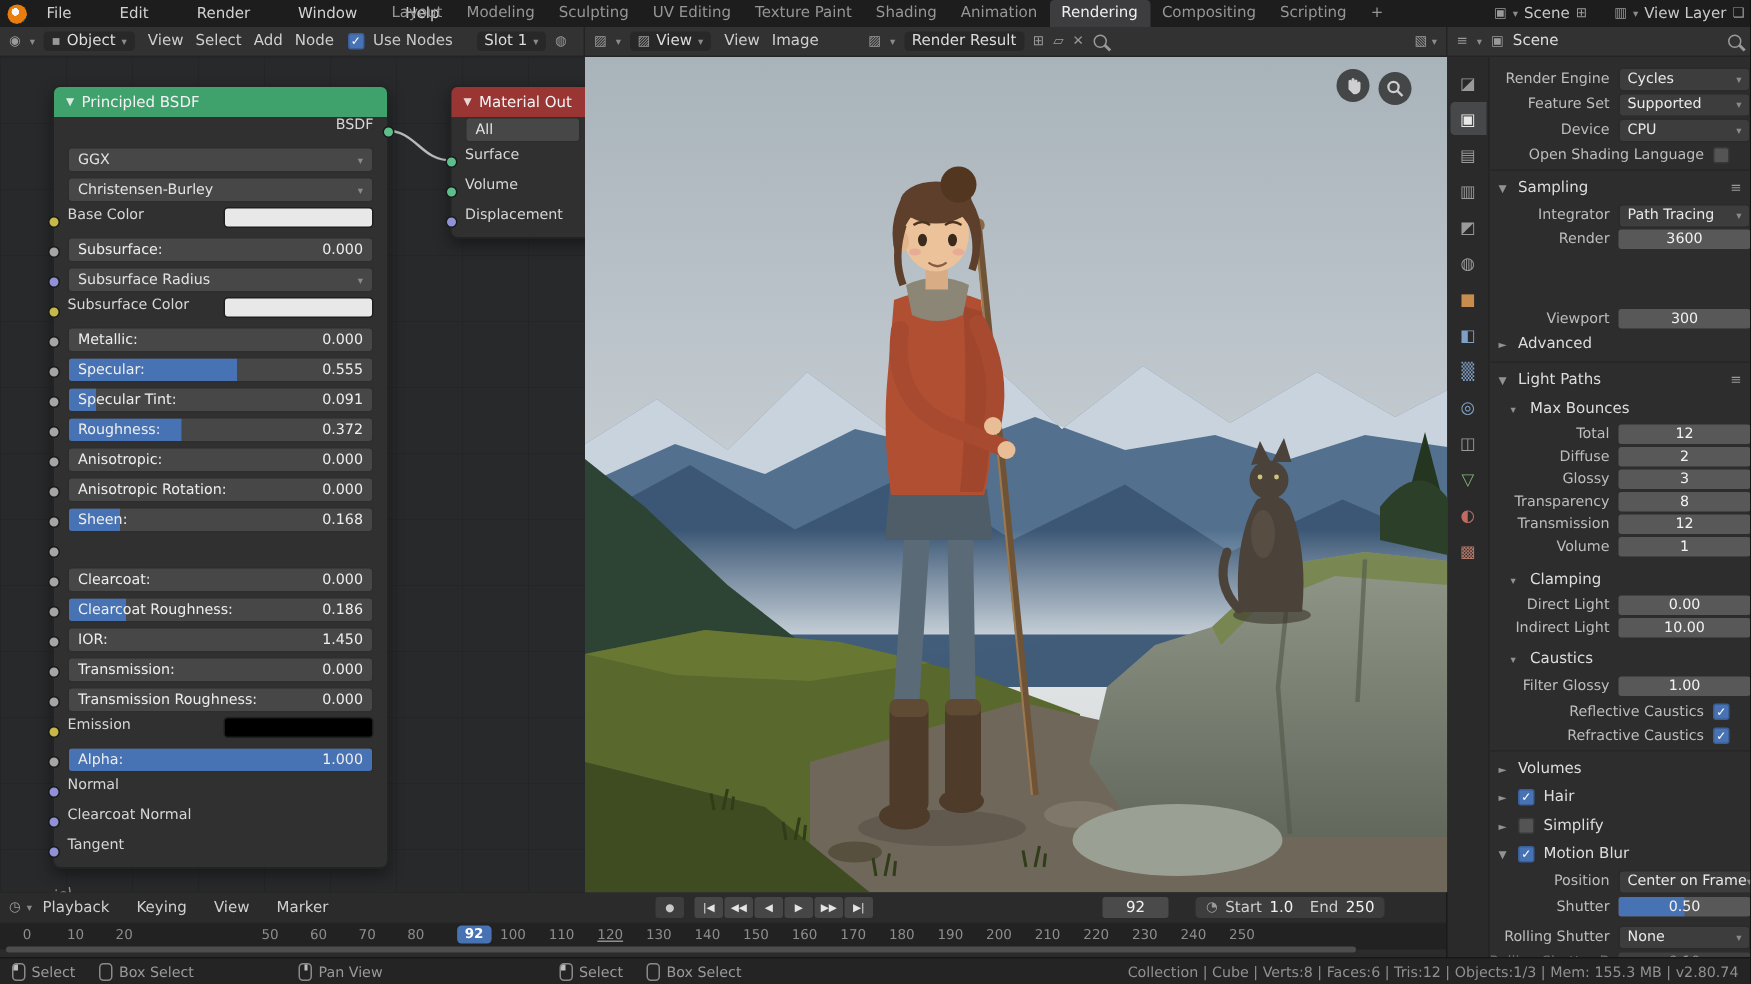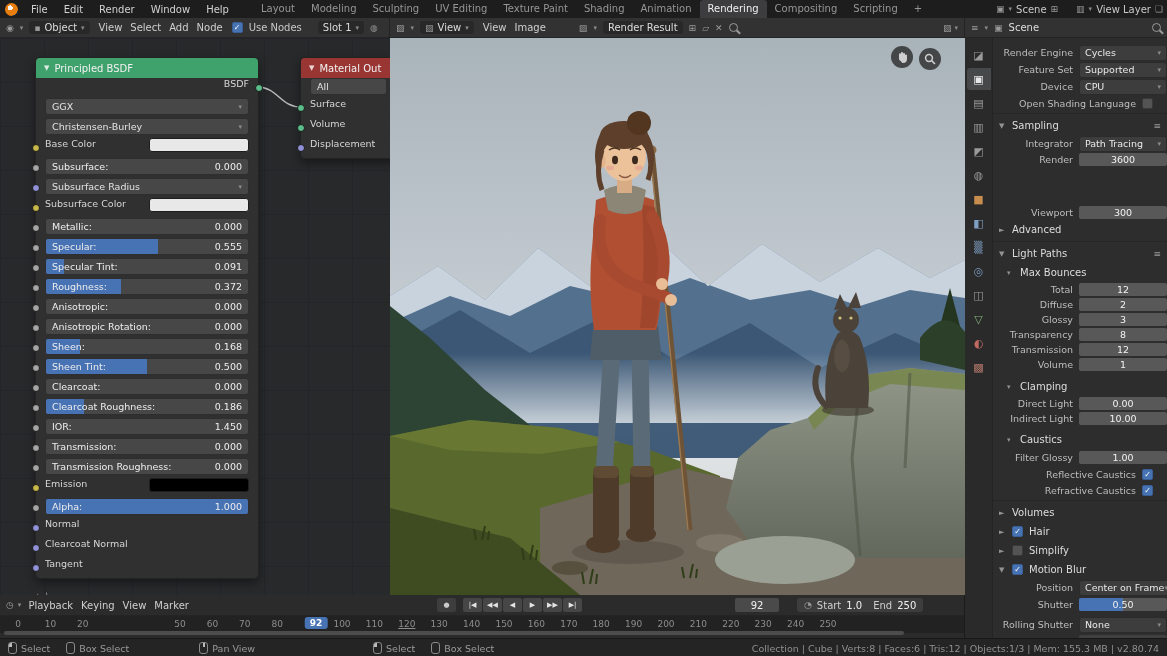--- a/index.html
+++ b/index.html
@@ -2,21 +2,21 @@
 <html><head>
 <meta charset="utf-8">
 <style>
   html,body{margin:0;padding:0;background:#0d0d0d}
   #app{position:relative;width:1167px;height:656px;overflow:hidden;background:#1d1d1d;
        font-family:"DejaVu Sans",sans-serif;font-size:10px;color:#c9c9c9;-webkit-font-smoothing:antialiased}
   .abs{position:absolute}
   
   #topbar{left:0;top:0;width:1167px;height:18px;background:#1d1d1d;border-bottom:1px solid #151515;display:flex;align-items:center}
   .logo{width:13px;height:13px;border-radius:50%;margin:0 6px 0 5px;background:radial-gradient(circle at 40% 38%,#f5f5f5 0 22%,#e87d0d 23% 70%,#265787 71%);flex:none}
-  #topbar-menus{display:flex;gap:2px}
+  #topbar-menus{display:flex;gap:18px}
   .menu-item{padding:2px 7px;color:#d2d2d2;cursor:default}
   #ws-tabs{display:flex;position:absolute;left:253px;top:0;height:18px;align-items:center}
   .ws-tab{padding:2px 8px;color:#969696;height:14px;line-height:14px}
   .ws-tab.active{background:#3d3d3f;color:#efefef;border-radius:3px 3px 0 0}
   #topbar-right{position:absolute;right:4px;top:0;height:18px;display:flex;align-items:center;gap:4px}
   .ticon{color:#9a9a9a;font-size:9px}
   .chev{color:#8b8b8b;font-size:7px}
   
   .ed-header{background:#323232;border-bottom:1px solid #242424;border-right:1px solid #242424;display:flex;align-items:center;gap:6px;padding:0 6px;box-sizing:border-box}
   #ne-header{left:0;top:18px;width:390px;height:20px}
@@ -292,25 +292,20 @@
           <div class="n-row">
             <span class="socket" style="background: rgb(165, 165, 165);"></span>
             <div class="n-slider">
               <span class="n-fill" style="width: 16.8%;"></span>
               <span class="n-sl-label">Sheen:</span>
               <span class="n-sl-value">0.168</span>
             </div>
           </div>
           <div class="n-row">
             <span class="socket" style="background: rgb(165, 165, 165);"></span>
-            <div class="n-slider">
-              <span class="n-fill" style="width: 50%;"></span>
-              <span class="n-sl-label">Sheen Tint:</span>
-              <span class="n-sl-value">0.500</span>
-            </div>
           </div>
           <div class="n-row">
             <span class="socket" style="background: rgb(165, 165, 165);"></span>
             <div class="n-slider">
               <span class="n-fill" style="width: 0%;"></span>
               <span class="n-sl-label">Clearcoat:</span>
               <span class="n-sl-value">0.000</span>
             </div>
           </div>
           <div class="n-row">
@@ -731,21 +726,21 @@
         <span class="arr">▾</span>
           <span>Shutter Curve</span>
       </div>
     </div>
   </div>
 
   <div id="timeline" class="abs">
     <div id="tl-header">
       <span class="ticon">◷</span>
         <span class="chev">▾</span>
-      <span id="tl-menus" style="display:flex;gap:2px">
+      <span id="tl-menus" style="display:flex;gap:12px">
           <span class="hdr-menu">Playback</span>
           <span class="hdr-menu">Keying</span>
           <span class="hdr-menu">View</span>
           <span class="hdr-menu">Marker</span>
         </span>
       <span id="tl-playback">
         <span class="pb-btn rec">●</span>
       <span class="pb-btn">|◀</span>
           <span class="pb-btn">◀◀</span>
           <span class="pb-btn">◀</span>

